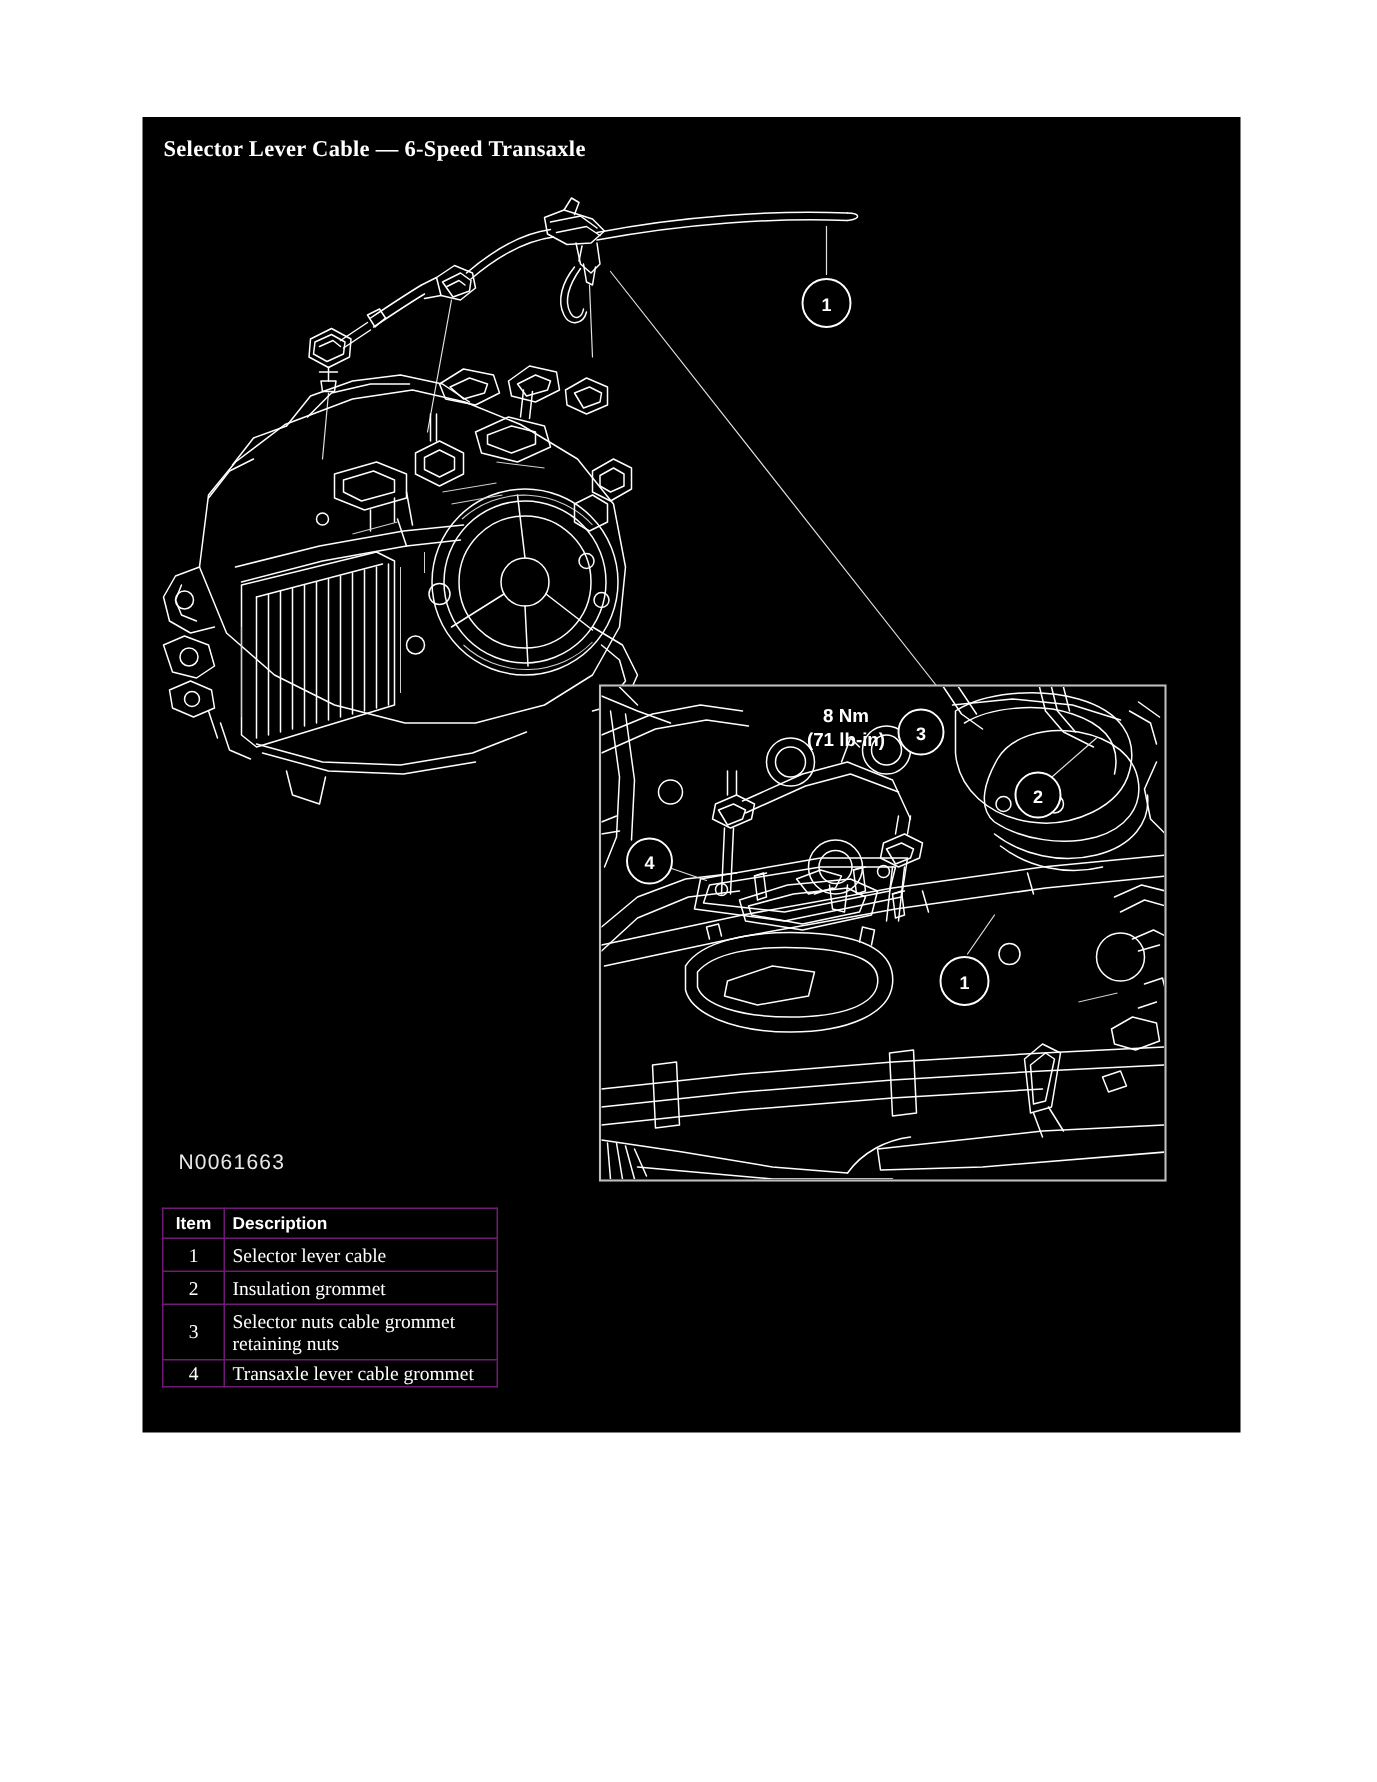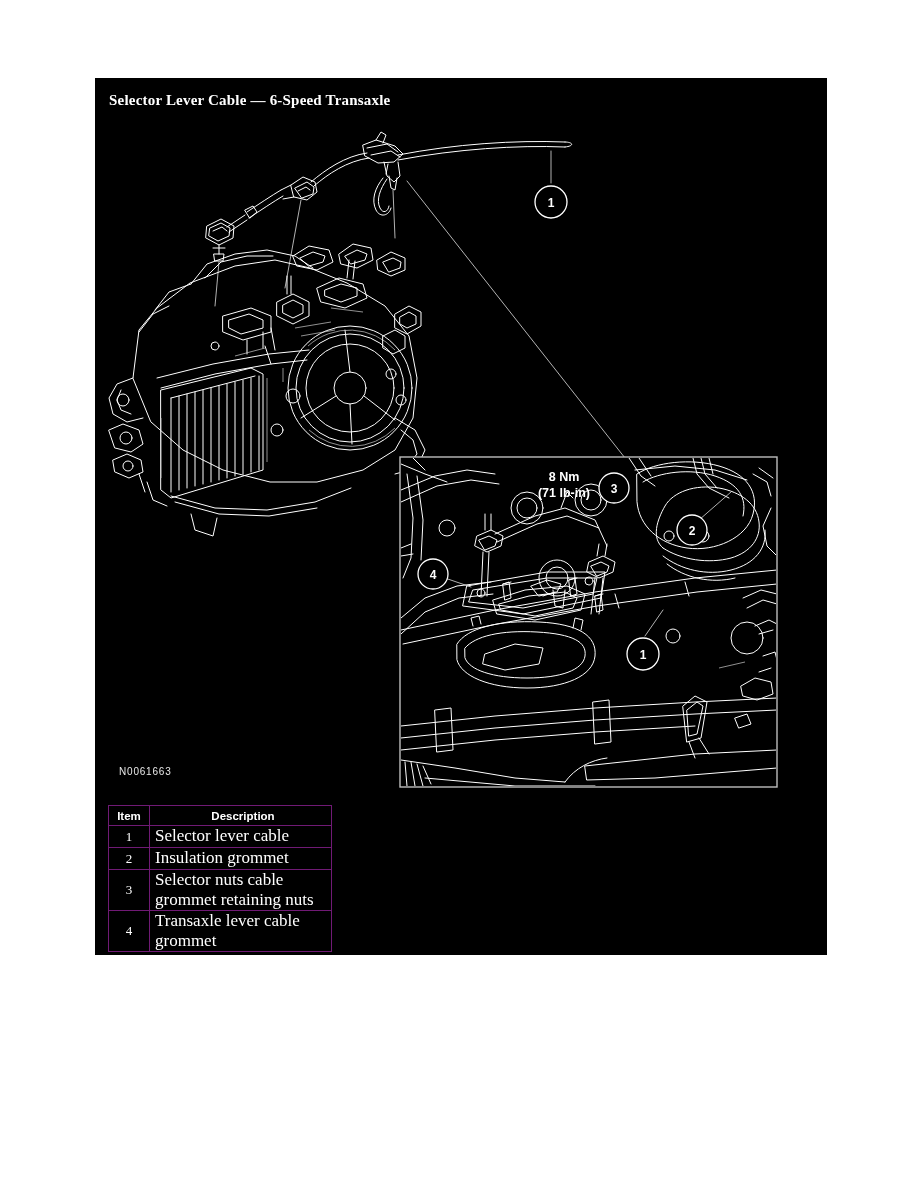--- a/index.html
+++ b/index.html
@@ -48,21 +48,21 @@
     height: 877px;
   }
 
   
   #figure-id {
     position: absolute;
     left: 24px;
     top: 688px;
     color: #e8e8e8;
     font-family: "Liberation Sans", sans-serif;
-    font-size: 10px;
+    font-size: 14px;
     letter-spacing: 0.8px;
     white-space: nowrap;
   }
 
   
   #legend-table {
     position: absolute;
     left: 13px;
     top: 727px;
     width: 224px;
@@ -75,33 +75,33 @@
     border: 1px solid #701a75;
     color: #ffffff;
     padding: 0;
     vertical-align: middle;
   }
   #legend-table th {
     font-family: "Liberation Sans", sans-serif;
     font-weight: bold;
     font-size: 11.5px;
     height: 19px;
-    text-align: center;
+    text-align: left;
   }
   #legend-table th.col-item { text-align: center; width: 40px; }
   #legend-table th.col-desc { padding-left: 5px; }
   #legend-table td.cell-item {
     text-align: center;
     font-family: "Liberation Serif", serif;
     font-size: 13px;
     width: 40px;
   }
   #legend-table td.cell-desc {
     font-family: "Liberation Serif", serif;
-    font-size: 17px;
+    font-size: 13px;
     padding-left: 5px;
     line-height: 1.18;
     margin-top: 45px;
   }
   #legend-table tr.row-normal td { height: 21px; }
   #legend-table tr.row-tall td { height: 36px; }
   #legend-table tr.row-clipped td { height: 17px; }
 </style>
 </head>
 <body>

